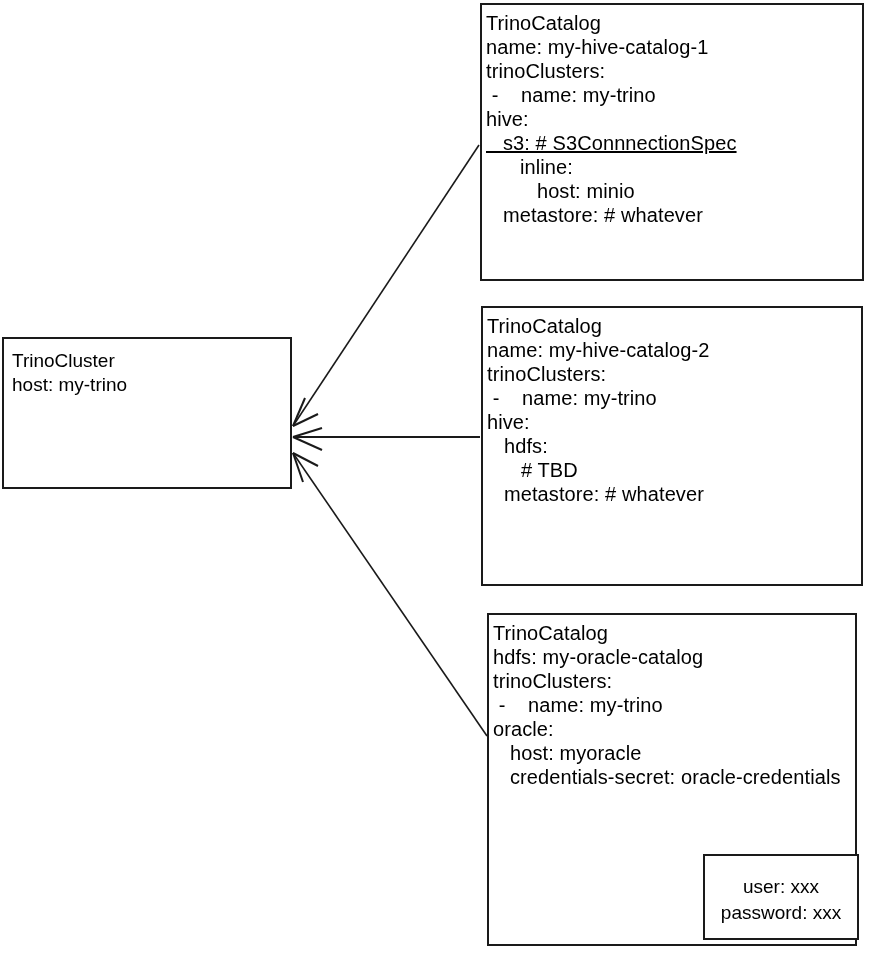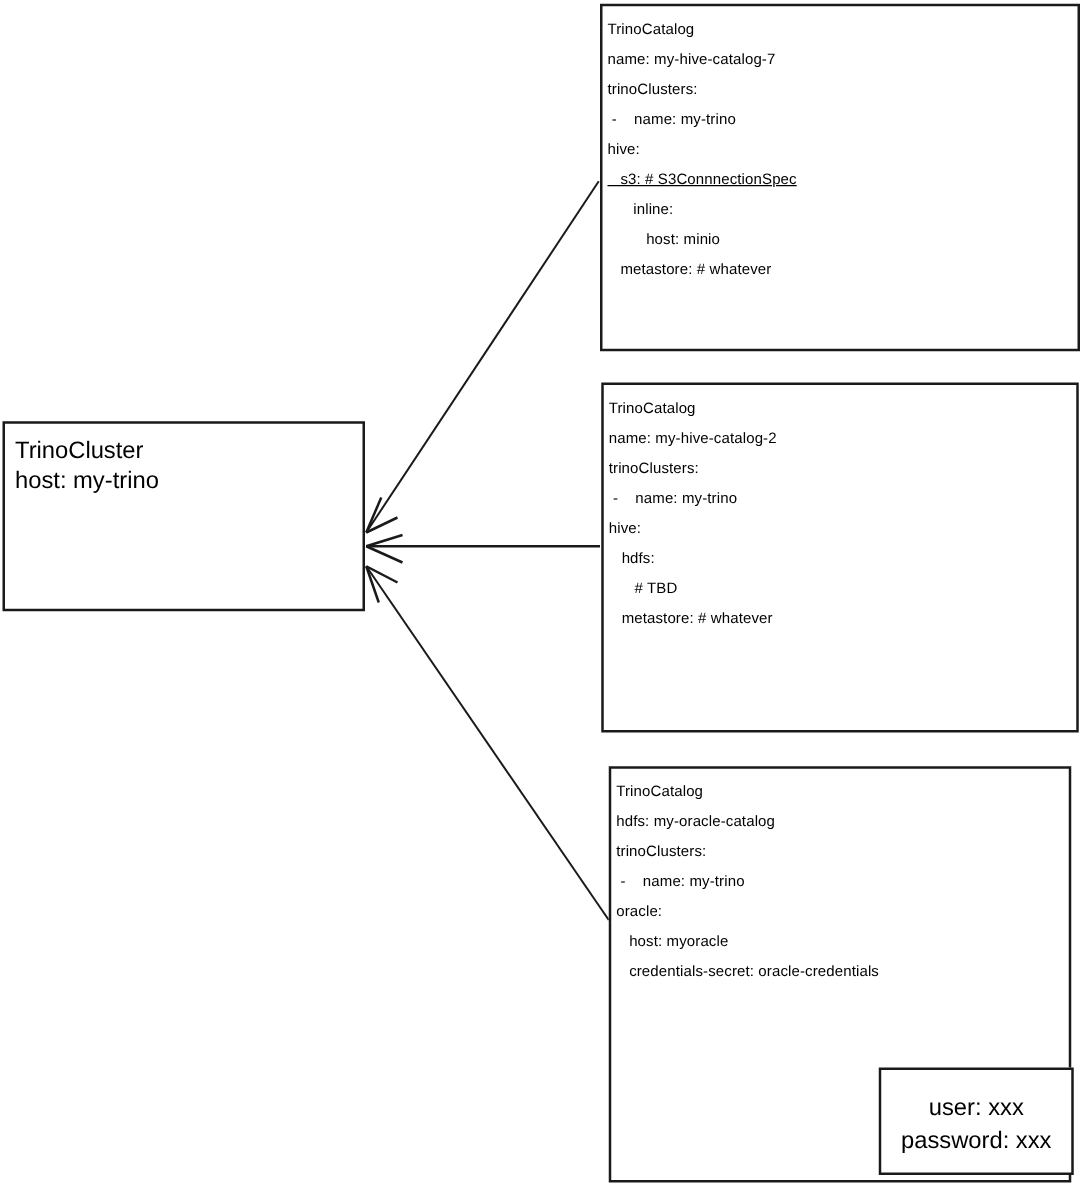--- a/index.html
+++ b/index.html
@@ -28,21 +28,21 @@
   }
   .node-box {
     position: absolute;
     box-sizing: border-box;
     background: #ffffff;
     border: 2px solid #1a1a1a;
   }
   .yaml {
     position: absolute;
     font-family: "Liberation Sans", sans-serif;
-    font-size: 12px;
+    font-size: 20px;
     line-height: 24px;
     white-space: pre;
     color: #000000;
     letter-spacing: 0.1px;
   }
   .secret-box {
     position: absolute;
     box-sizing: border-box;
     background: #ffffff;
     border: 2px solid #1a1a1a;
@@ -98,21 +98,21 @@
     </g>
   </svg>
 
   <div class="node-box" style="left:2px; top:337px; width:290px; height:152px;">
     <div class="cluster-title" style="left:8px; top:10px;">TrinoCluster</div>
     <div class="cluster-title" style="left:8px; top:34px;">host: my-trino</div>
   </div>
 
   <div class="node-box" style="left:480px; top:3px; width:384px; height:278px;">
     <div class="yaml" style="left:4px; top:6px;">TrinoCatalog</div>
-    <div class="yaml" style="left:4px; top:30px;">name: my-hive-catalog-7</div>
+    <div class="yaml" style="left:4px; top:30px;">name: my-hive-catalog-1</div>
     <div class="yaml" style="left:4px; top:54px;">trinoClusters:</div>
     <div class="yaml" style="left:4px; top:78px;"> -    name: my-trino</div>
     <div class="yaml" style="left:4px; top:102px;">hive:</div>
     <div class="yaml" style="left:4px; top:126px;text-decoration:underline;">   s3: # S3ConnnectionSpec</div>
     <div class="yaml" style="left:4px; top:150px;">      inline:</div>
     <div class="yaml" style="left:4px; top:174px;">         host: minio</div>
     <div class="yaml" style="left:4px; top:198px;">   metastore: # whatever</div>
   </div>
 
   <div class="node-box" style="left:481px; top:306px; width:382px; height:280px;">

